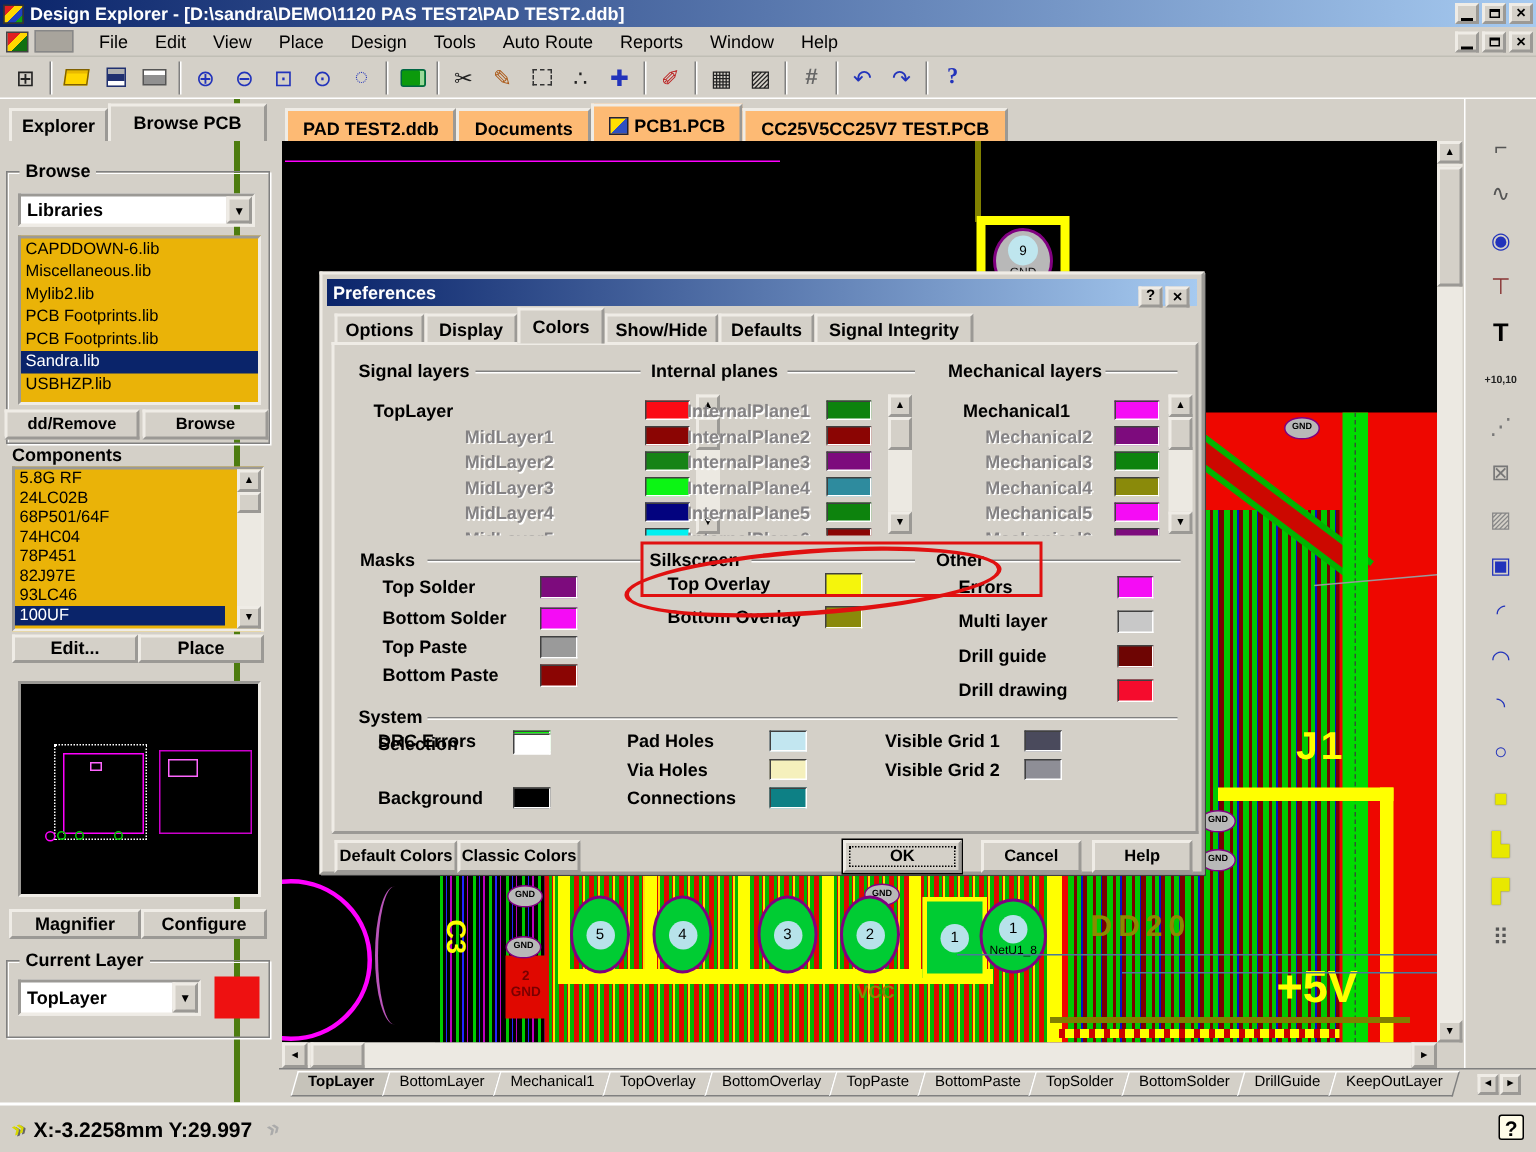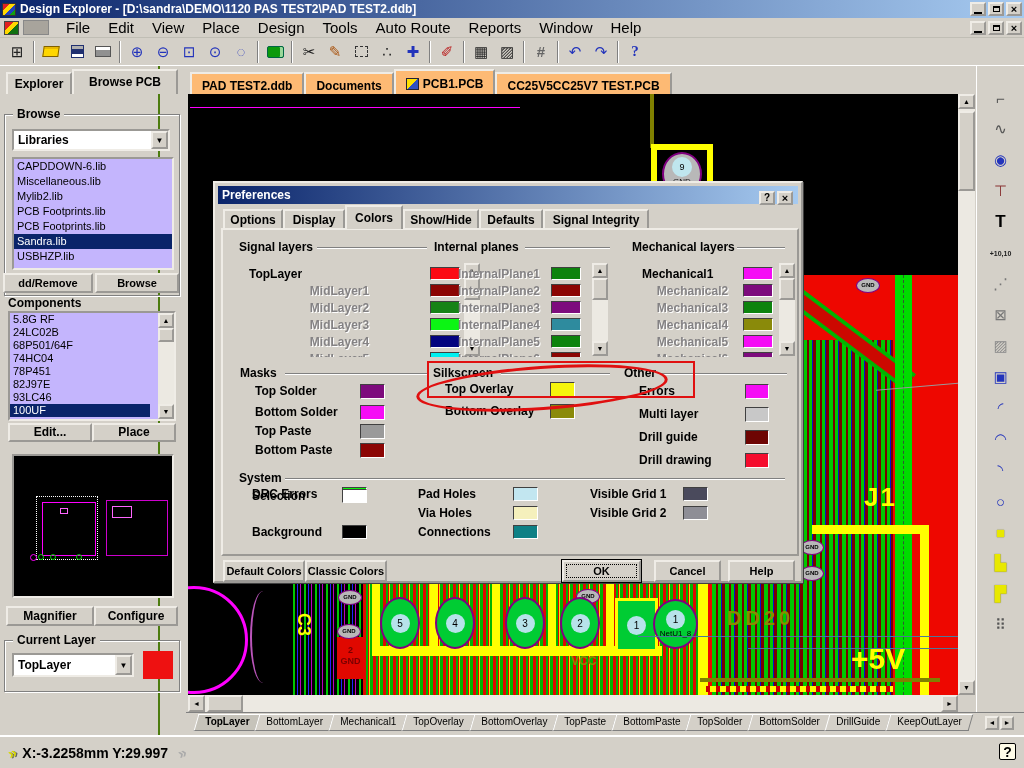--- a/index.html
+++ b/index.html
@@ -13,40 +13,40 @@
   #titlebar{left:0;top:0;width:1024px;height:18px;background:linear-gradient(90deg,#0a246a,#a6caf0);display:flex;align-items:center;color:#fff;font-weight:bold;padding-left:2px;}
   .appicon{width:14px;height:13px;background:linear-gradient(135deg,#e02020 0 30%,#ffd700 30% 55%,#2040c0 55% 78%,#10a010 78%);border:1px solid #333;margin-right:4px;flex:none;}
   .winbtns{position:absolute;right:2px;top:2px;display:flex;gap:2px;}
   .wbtn{width:16px;height:14px;border:2px outset #efece6;background:#d4d0c8;font-size:9px;line-height:9px;font-weight:bold;color:#000;text-align:center;}
   .wbtn .bar{display:block;width:8px;height:2px;background:#000;margin:8px auto 0;}
   .wbtn .rst{display:block;width:7px;height:6px;border:1px solid #000;border-top:2px solid #000;margin:2px auto 0;}
   
   #menubar{left:0;top:18px;width:1024px;height:20px;background:#d4d0c8;display:flex;align-items:center;border-bottom:1px solid #c0beb5;}
   .mdiicon{width:15px;height:14px;background:linear-gradient(135deg,#e02020 0 35%,#ffd700 35% 60%,#107010 60%);border:1px solid #444;margin:0 4px 0 4px;}
   .blankbtn{width:26px;height:15px;background:#a8a49c;border:1px solid #888;margin-right:8px;}
-  .menuitem{padding:3px 9px;font-size:15px;}
+  .menuitem{padding:3px 9px;font-size:12px;}
   
   #toolbar{left:0;top:38px;width:1024px;height:28px;background:#d4d0c8;display:flex;align-items:center;padding-left:4px;border-bottom:1px solid #fff;}
   .tbtn{width:26px;height:24px;display:flex;align-items:center;justify-content:center;font-size:15px;color:#222;}
   .tsep{width:8px;height:22px;border-left:1px solid #808080;border-right:1px solid #fff;margin:0 3px;width:2px;}
   .i-folder{width:16px;height:11px;background:#ffd700;border:1px solid #806000;transform:skewX(-8deg);box-shadow:inset 0 2px #e8b800;}
   .i-floppy{width:13px;height:13px;background:linear-gradient(#b0b0b0 0 3px,#203070 3px 8px,#fff 8px);border:1px solid #203070;}
   .i-print{width:16px;height:11px;background:linear-gradient(#fff 0 3px,#909090 3px);border:1px solid #555;}
   .i-camera{width:17px;height:12px;background:#0c9a0c;border:1px solid #064;border-radius:2px;box-shadow:inset -3px 0 #9ad89a;}
   .i-marquee{width:13px;height:11px;border:1px dashed #333;}
   .blue{color:#2233bb;}
   
-  #leftpanel{left:0;top:66px;width:160px;height:669px;background:#d4d0c8;border-right:2px solid #4d7c0f;}
+  #leftpanel{left:0;top:66px;width:160px;height:669px;background:#d4d0c8;border-right:4px solid #4d7c0f;}
   .ptab{position:absolute;border:2px outset #efece6;border-bottom:none;background:#d4d0c8;font-weight:bold;text-align:center;font-size:12px;}
   .groupbox{position:absolute;border:1px solid #808080;box-shadow:inset 1px 1px 0 #fff, 1px 1px 0 #fff;}
   .gbtitle{position:absolute;top:-8px;left:8px;background:#d4d0c8;padding:0 4px;font-weight:bold;font-size:12px;}
   .combo{position:absolute;background:#fff;border:2px inset #efece6;display:flex;align-items:center;font-weight:bold;font-size:12px;}
   .combo .cval{flex:1;padding-left:4px;}
   .combo .cbtn{width:17px;height:100%;border:2px outset #efece6;background:#d4d0c8;font-size:8px;display:flex;align-items:center;justify-content:center;}
-  .listbox{position:absolute;background:#c4b5fd;border:2px inset #efece6;overflow:hidden;}
+  .listbox{position:absolute;background:#eab308;border:2px inset #efece6;overflow:hidden;}
   .li{padding:0 3px;line-height:15px;font-size:11px;white-space:nowrap;}
   .li.sel{background:#0a246a;color:#fff;}
   .scol{position:absolute;width:16px;background:#ece9e2;}
   .sarr{width:16px;height:15px;border:2px outset #efece6;background:#d4d0c8;font-size:7px;line-height:11px;text-align:center;color:#000;}
   .sthumb{width:16px;border:2px outset #efece6;background:#d4d0c8;}
   
   #doctabs{left:186px;top:66px;width:838px;height:28px;background:#d4d0c8;display:flex;align-items:flex-end;padding-left:4px;}
   .dtab{border:2px outset #efece6;border-bottom:none;height:22px;padding:3px 10px 0;font-weight:bold;font-size:12px;background:#fdba74;display:flex;align-items:center;gap:4px;}
   .dtab.active{height:25px;}
   .docicon{width:13px;height:12px;background:linear-gradient(135deg,#ffe000 0 50%,#3050c0 50%);border:1px solid #223;}

